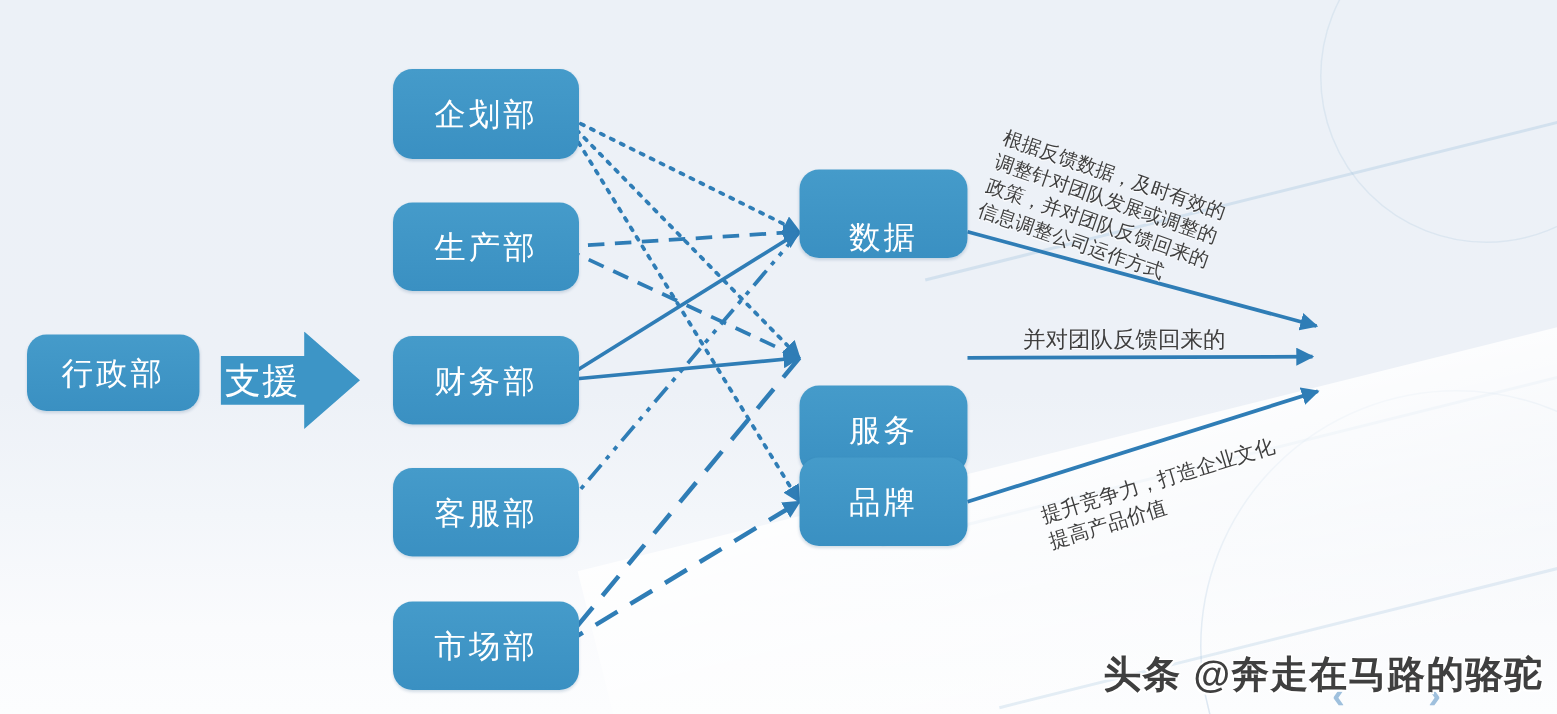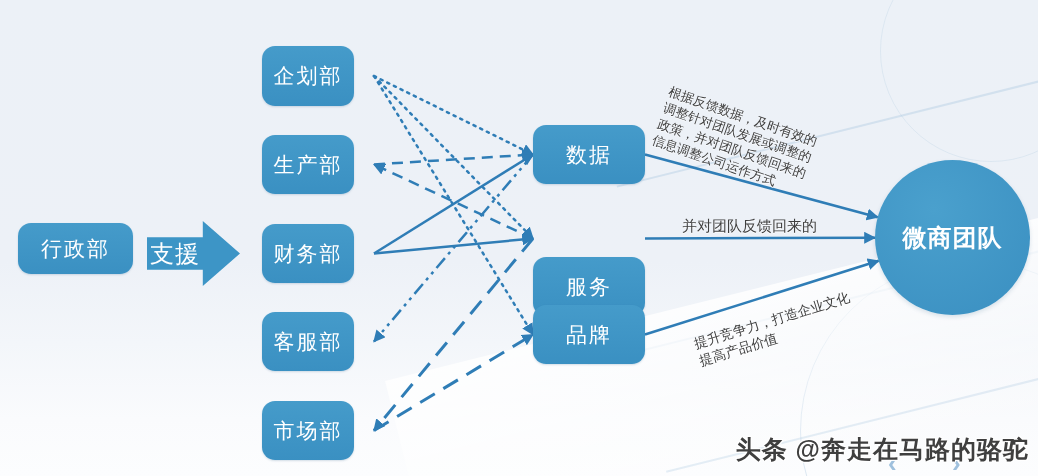--- a/index.html
+++ b/index.html
@@ -25,29 +25,29 @@
   .chev{position:absolute;font-size:26px;font-weight:bold;color:#9fc0dd;}
   
   #edges-svg{position:absolute;left:0;top:0;z-index:2;}
   
   .node{
     position:absolute;z-index:3;display:flex;align-items:center;justify-content:center;
     background:linear-gradient(180deg,#459bca,#3a90c2);
     border-radius:13px;color:#fff;font-size:21px;letter-spacing:2px;
     box-shadow:0 1px 2px rgba(30,80,120,.18);
   }
-  .col-dept{left:262px;width:92px;height:59px;}
+  .col-dept{left:262px;width:124px;height:59px;}
   .col-mid{left:533px;width:112px;height:59px;}
   #n-admin{left:18px;top:223px;width:115px;height:51px;}
   #n-planning{top:46px;height:60px;}
   #n-production{top:135px;}
   #n-finance{top:224px;}
   #n-servicedept{top:312px;}
   #n-market{top:401px;}
-  #n-data{top:125px;}
+  #n-data{top:113px;align-items:flex-end;}
   #n-service{top:209px;margin-top:48px;}
   #n-brand{top:305px;}
   
   #support-arrow{
     position:absolute;z-index:3;left:147px;top:221px;width:93px;height:65px;
     background:#3d95c6;
     clip-path:polygon(0 25%,60% 25%,60% 0,100% 50%,60% 100%,60% 75%,0 75%);
     display:flex;align-items:center;color:#fff;font-size:24px;letter-spacing:1px;
   }
   #support-arrow .lbl{width:60%;text-align:center;}
@@ -138,23 +138,20 @@
   <div class="node col-mid" id="n-data">
     <span>数据</span>
   </div>
   <div class="node col-mid" id="n-service">
     <span>服务</span>
   </div>
   <div class="node col-mid" id="n-brand">
     <span>品牌</span>
   </div>
 
-  <div id="n-team">
-    <span>微商团队</span>
-  </div>
 
   <div class="note" id="note-data">根据反馈数据，及时有效的
 调整针对团队发展或调整的
 政策，并对团队反馈回来的
 信息调整公司运作方式</div>
   <div class="note" id="note-service">并对团队反馈回来的</div>
   <div class="note" id="note-brand">提升竞争力，打造企业文化
 提高产品价值</div>
 
   <div id="watermark">头条 @奔走在马路的骆驼</div>

